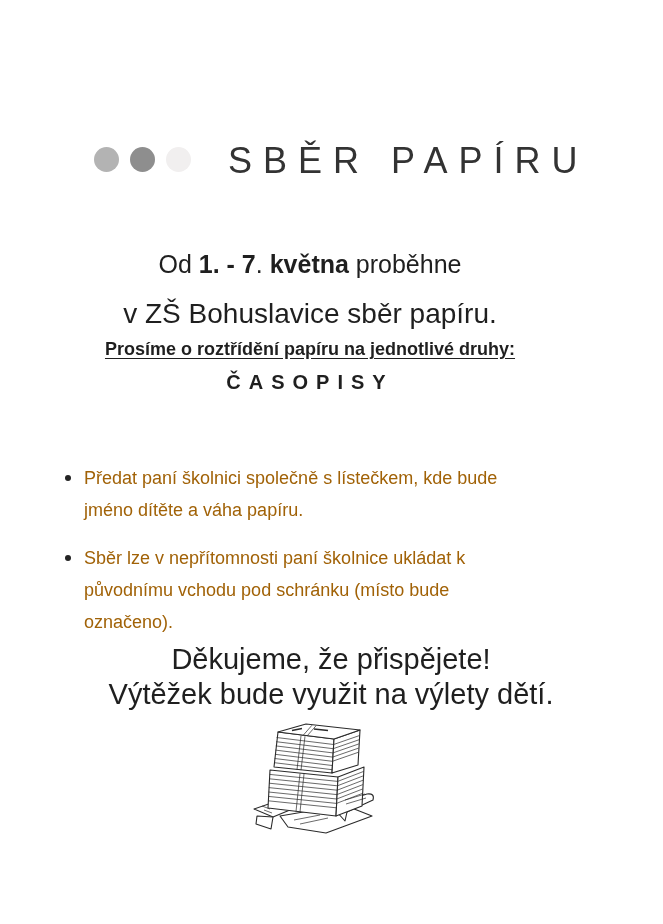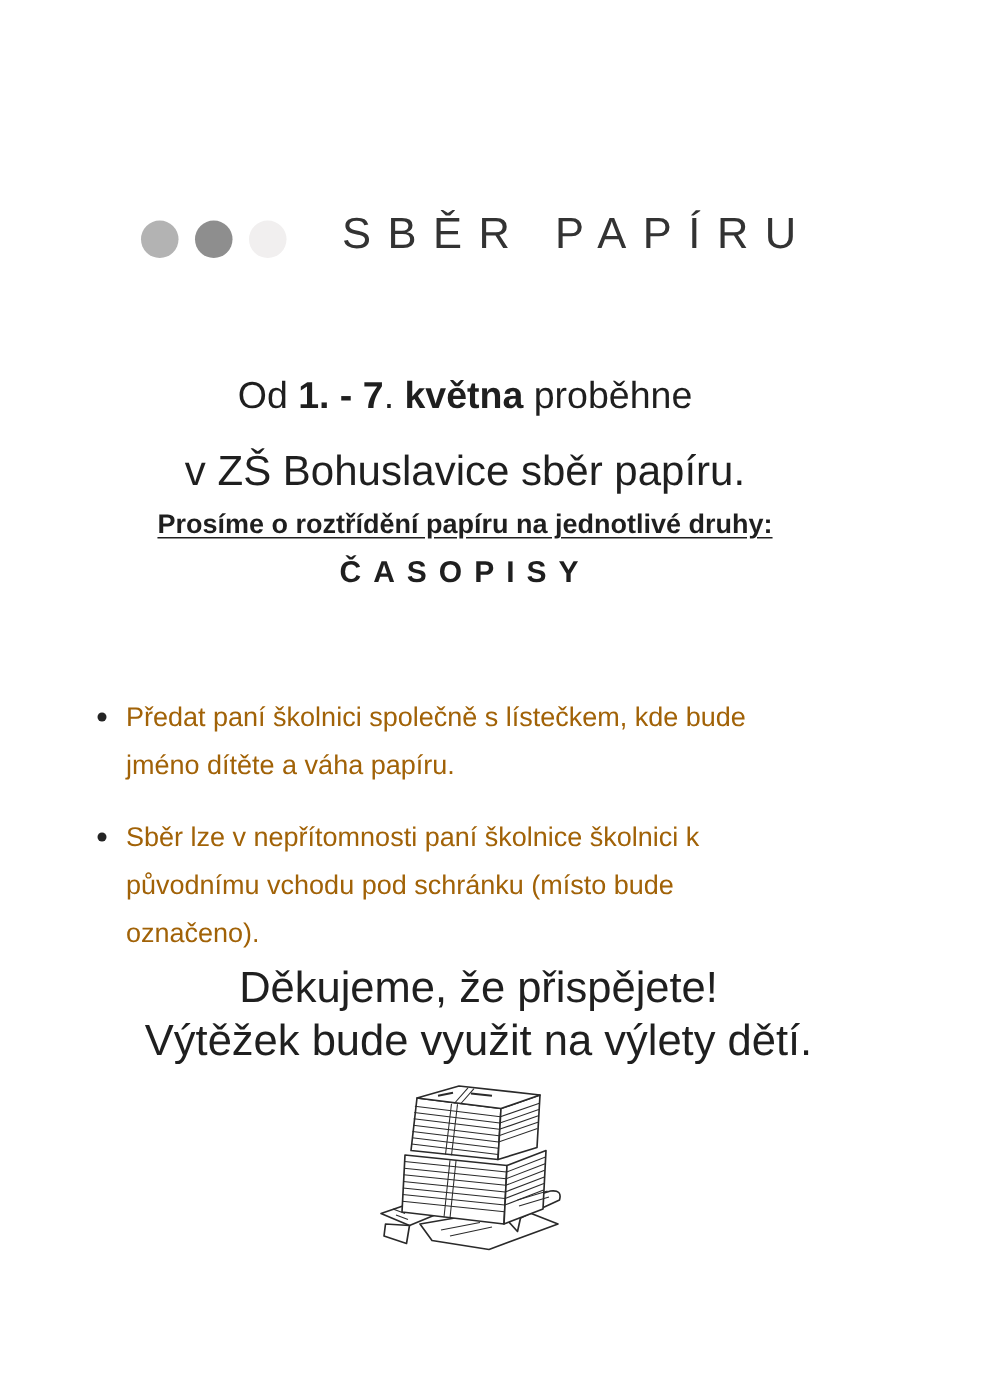--- a/index.html
+++ b/index.html
@@ -5,21 +5,21 @@
   html,body { margin:0; padding:0; background:#ffffff; }
   .page {
     position:relative; width:663px; height:924px; background:#ffffff;
     font-family:"Liberation Sans","DejaVu Sans",sans-serif; color:#1f1f1f;
     overflow:hidden;
   }
   .dots { position:absolute; left:94px; top:147px; display:flex; gap:11px; }
   .dot { width:25px; height:25px; border-radius:50%; }
   .title {
     position:absolute; left:228px; top:140px; margin:0;
-    font-size:29px; font-weight:300; letter-spacing:11px; color:#333333;
+    font-size:36px; font-weight:300; letter-spacing:11px; color:#333333;
     white-space:nowrap;
   }
   .centered-block { position:absolute; left:0; width:620px; text-align:center; }
   .intro1 { top:250px; font-size:25px; }
   .intro1 b { font-weight:700; }
   .intro2 { top:298px; font-size:28px; }
   .instruction {
     top:339px; font-size:18px; font-weight:600;
     text-decoration:underline; text-underline-offset:3px;
   }
@@ -28,21 +28,21 @@
   .bullets {
     position:absolute; left:58px; top:462px; width:446px;
     margin:0; padding:0; list-style:none;
     font-size:18px; line-height:32px; color:#a16207;
   }
   .bullets li { position:relative; padding-left:26px; margin-bottom:16px; max-width:446px; }
   .bullets li::before {
     content:""; position:absolute; left:7px; top:13px;
     width:6px; height:6px; border-radius:50%; background:#242424;
   }
-  .closing { position:absolute; left:4px; width:630px; line-height:35px; }
+  .closing { position:absolute; left:16px; width:630px; line-height:35px; }
   .closing1 { top:642px; font-size:29px; }
   .closing2 { top:677px; font-size:29px; }
   .stack { position:absolute; left:248px; top:720px; }
 </style>
 </head>
 <body>
 
 <div class="page">
 
   <div class="dots">
@@ -58,21 +58,21 @@
   <div class="centered-block intro2">v ZŠ Bohuslavice sběr papíru.</div>
 
   <div class="centered-block instruction">Prosíme o roztřídění papíru na jednotlivé druhy:</div>
 
   <div class="centered-block types">
     <div class="type">ČASOPISY</div>
   </div>
 
   <ul class="bullets">
     <li>Předat paní školnici společně s lístečkem, kde bude jméno dítěte a váha papíru.</li>
-    <li>Sběr lze v nepřítomnosti paní školnice školnici k původnímu vchodu pod schránku (místo bude označeno).</li>
+    <li>Sběr lze v nepřítomnosti paní školnice ukládat k původnímu vchodu pod schránku (místo bude označeno).</li>
   </ul>
 
   <div class="centered-block closing closing1">Děkujeme, že přispějete!</div>
   <div class="centered-block closing closing2">Výtěžek bude využit na výlety dětí.</div>
 
   <svg class="stack" width="134" height="120" viewBox="0 0 134 120">
     <g fill="#ffffff" stroke="#2a2a2a" stroke-width="1.1" stroke-linejoin="round">
       <path d="M32 96 L96 85 L124 96 L78 113 L40 107 Z"></path>
       <path d="M6 89 L38 78 L54 85 L25 97 Z"></path>
       <path d="M9 96 L25 97 L23 109 L8 104 Z"></path>

